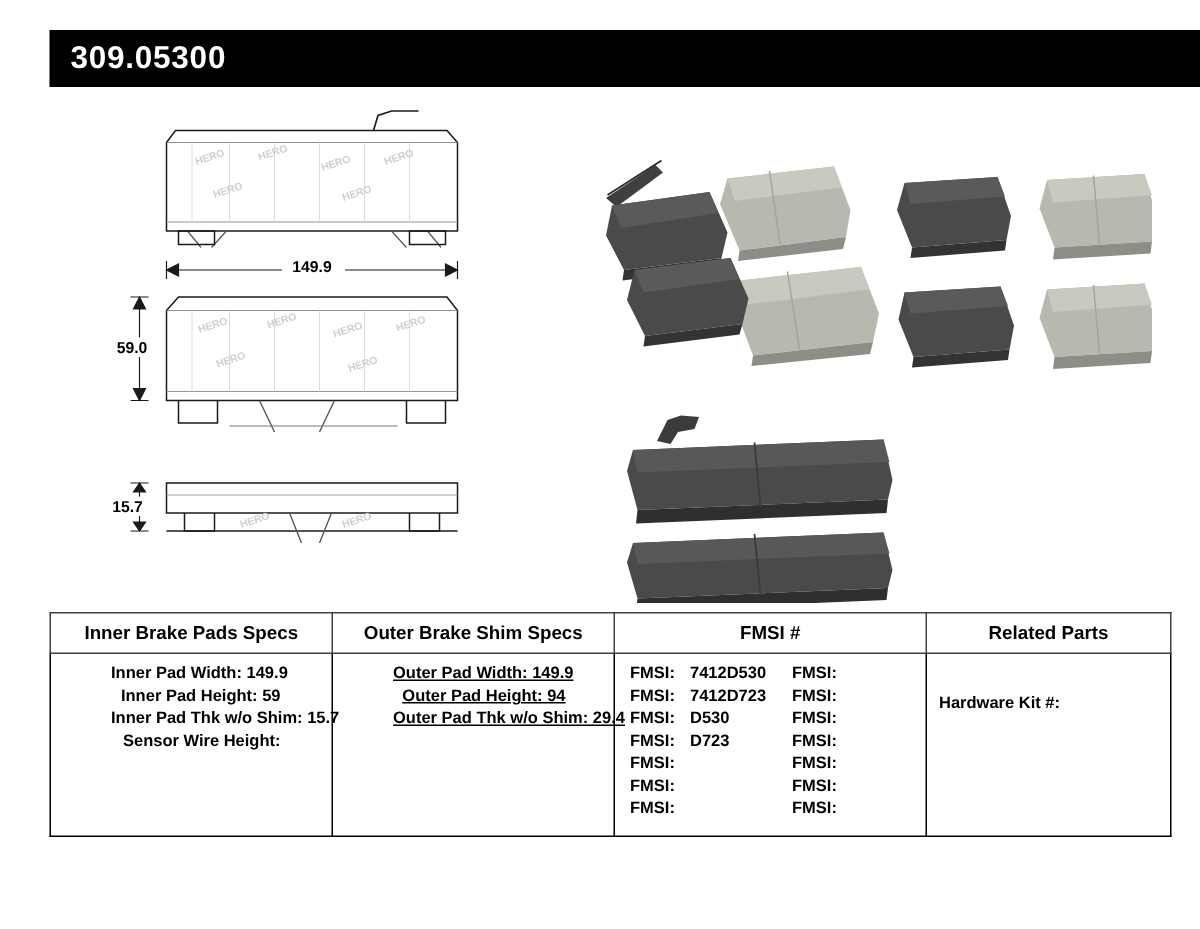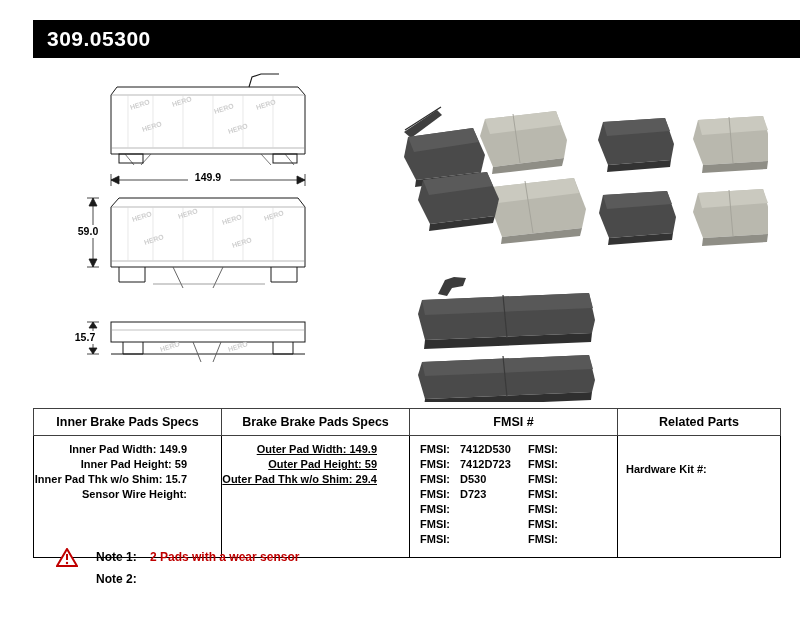--- a/index.html
+++ b/index.html
@@ -87,20 +87,21 @@
   .col1 { width: 185px; }
   .col2 { width: 185px; }
   .col3 { width: 205px; }
   .col4 { width: 160px; }
 
   .spec-line {
     font-size: 11px;
     font-weight: bold;
     line-height: 15px;
     white-space: nowrap;
+    margin-left: 40px;
   }
   .right-align { text-align: right; padding-right: 34px; }
   .right-align-2 { text-align: right; padding-right: 32px; text-decoration: underline; }
 
   .fmsi-grid {
     display: block;
     padding-left: 10px;
   }
   .fmsi-row {
     display: flex;
@@ -308,38 +309,38 @@
         <path d="M392 337 L559 330 L558 338 L391 345 Z" fill="#2f2f2f"></path>
         <path d="M470 294 L474 335" stroke="#3a3a3a" stroke-width="1.2" fill="none"></path>
       </g>
     </svg>
   </div>
 
   <table class="spec-table">
     <thead>
       <tr>
         <th class="col1">Inner Brake Pads Specs</th>
-        <th class="col2">Brake Brake Pads Specs</th>
+        <th class="col2">Outer Brake Shim Specs</th>
         <th class="col3">FMSI #</th>
         <th class="col4">Related Parts</th>
       </tr>
     </thead>
     <tbody>
       <tr>
 
         <td>
           <div class="spec-line right-align">Inner Pad Width: 149.9</div>
           <div class="spec-line right-align">Inner Pad Height: 59</div>
           <div class="spec-line right-align">Inner Pad Thk w/o Shim: 15.7</div>
           <div class="spec-line right-align">Sensor Wire Height:</div>
         </td>
 
         <td>
           <div class="spec-line right-align-2">Outer Pad Width: 149.9</div>
-          <div class="spec-line right-align-2">Outer Pad Height: 59</div>
+          <div class="spec-line right-align-2">Outer Pad Height: 94</div>
           <div class="spec-line right-align-2">Outer Pad Thk w/o Shim: 29.4</div>
         </td>
 
         <td>
           <div class="fmsi-grid">
             <div class="fmsi-row">
               <span class="fmsi-left">
                 <span class="fmsi-lbl">FMSI:</span>
                 <span class="fmsi-val">7412D530</span>
               </span>
@@ -411,31 +412,14 @@
           </div>
         </td>
 
         <td>
           <div class="related">Hardware Kit #:</div>
         </td>
       </tr>
     </tbody>
   </table>
 
-  <div class="notes">
-    <div class="note-row">
-      <span class="warn-icon">
-        <svg width="22" height="19" viewBox="0 0 22 19" xmlns="http://www.w3.org/2000/svg">
-          <path d="M11 1 L21 18 L1 18 Z" fill="#ffffff" stroke="#c00000" stroke-width="2"></path>
-          <path d="M11 6 L11 12" stroke="#c00000" stroke-width="2"></path>
-          <circle cx="11" cy="15" r="1.2" fill="#c00000"></circle>
-        </svg>
-      </span>
-      <span class="note-label">Note 1:</span>
-      <span class="note-text">2 Pads with a wear sensor</span>
-    </div>
-    <div class="note-row">
-      <span class="note-label">Note 2:</span>
-      <span class="note-text"></span>
-    </div>
-  </div>
 
 </div>
 
 </body></html>

